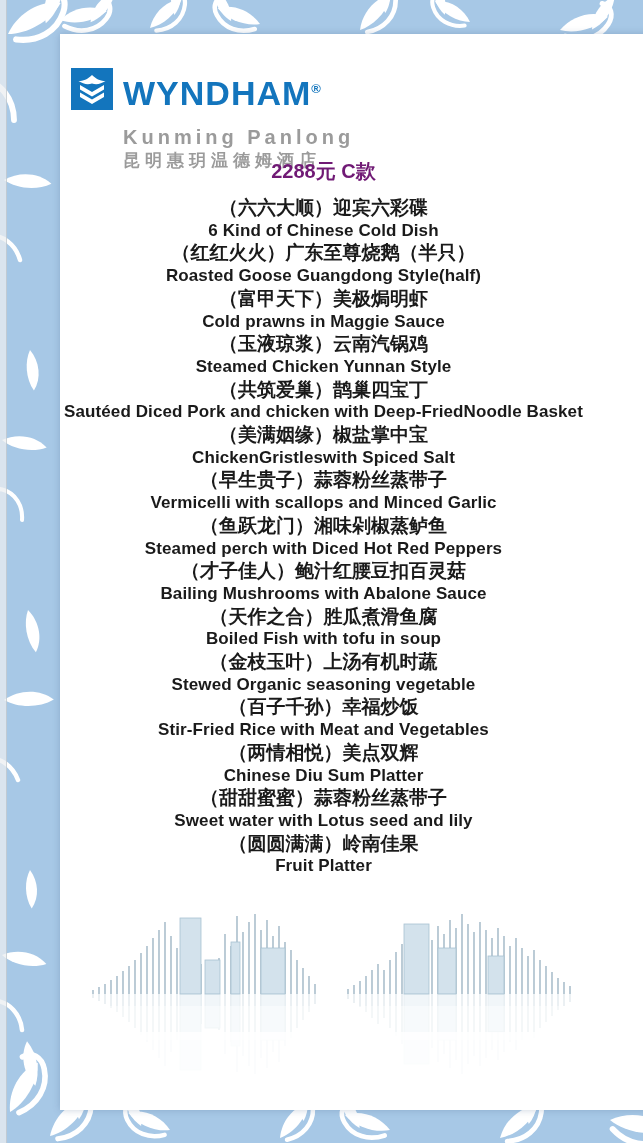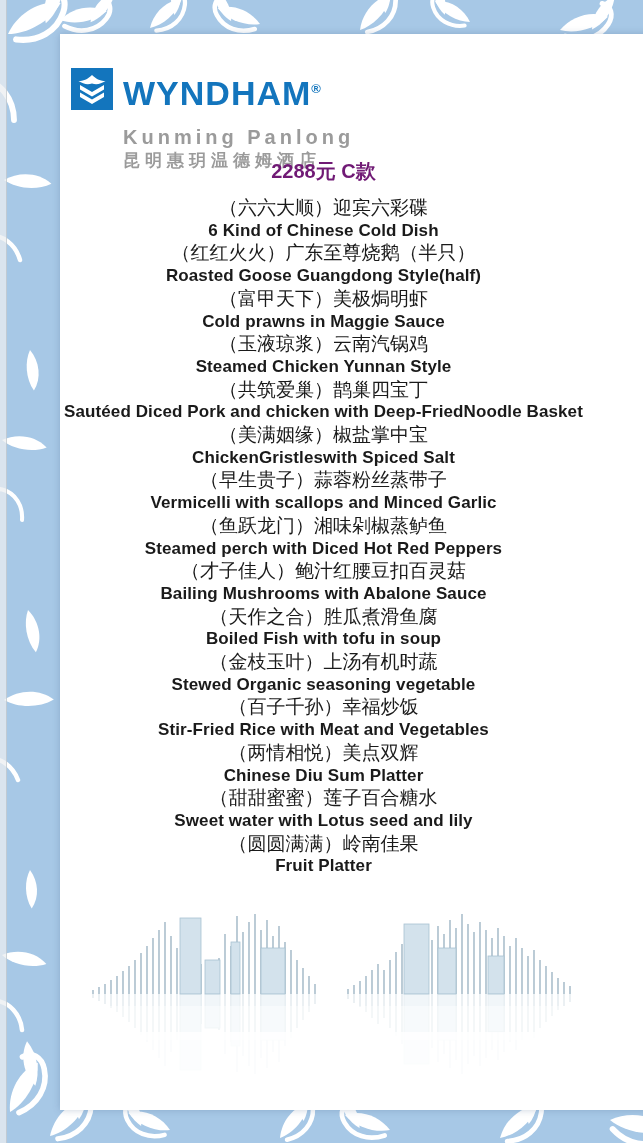--- a/index.html
+++ b/index.html
@@ -18,21 +18,21 @@
   .logo{position:absolute;left:11px;top:34px;display:flex;align-items:flex-start;}
   .logo-mark{width:42px;height:42px;flex:0 0 42px;}
   .logo-text{margin-left:10px;}
   .wyndham{font-size:34px;font-weight:bold;color:#1375BD;letter-spacing:1px;line-height:42px;}
   .wyndham sup{font-size:13px;font-weight:bold;vertical-align:super;}
   .prop-en{font-size:20px;font-weight:bold;color:#9B9B9B;letter-spacing:4px;margin-top:12px;}
   .prop-cn{font-size:17px;font-weight:bold;color:#9B9B9B;letter-spacing:5px;}
   .price{position:absolute;top:124px;left:0;width:527px;text-align:center;
     font-size:20px;font-weight:bold;color:#701a75;}
   .menu-list{position:absolute;top:163px;left:0;width:527px;text-align:center;color:#1A1A1A;}
-  .menu-list .cn{font-size:19px;line-height:22.7px;font-weight:normal;}
+  .menu-list .cn{font-size:19px;line-height:22.7px;font-weight:bold;}
   .menu-list .en{font-size:17px;line-height:22.7px;font-weight:bold;letter-spacing:0.1px;}
   .skyline{position:absolute;left:18px;top:872px;width:510px;height:180px;}
 </style>
 </head>
 <body>
 
 <svg class="border-svg" viewBox="0 0 643 1143" xmlns="http://www.w3.org/2000/svg">
   <rect x="0" y="0" width="643" height="1143" fill="#A7C8E6"></rect>
   <defs>
     <path id="lf" d="M0 0 C7 -15 23 -25 39 -23 C31 -9 14 0 0 0 Z"></path>
@@ -135,21 +135,21 @@
       <div class="cn">（才子佳人）鲍汁红腰豆扣百灵菇</div>
       <div class="en">Bailing Mushrooms with Abalone Sauce</div>
       <div class="cn">（天作之合）胜瓜煮滑鱼腐</div>
       <div class="en">Boiled Fish with tofu in soup</div>
       <div class="cn">（金枝玉叶）上汤有机时蔬</div>
       <div class="en">Stewed Organic seasoning vegetable</div>
       <div class="cn">（百子千孙）幸福炒饭</div>
       <div class="en">Stir-Fried Rice with Meat and Vegetables</div>
       <div class="cn">（两情相悦）美点双辉</div>
       <div class="en">Chinese Diu Sum Platter</div>
-      <div class="cn">（甜甜蜜蜜）莲子百合糖水</div>
+      <div class="cn">（甜甜蜜蜜）蒜蓉粉丝蒸带子</div>
       <div class="en">Sweet water with Lotus seed and lily</div>
       <div class="cn">（圆圆满满）岭南佳果</div>
       <div class="en">Fruit Platter</div>
     </div>
 
   <svg class="skyline" viewBox="0 0 510 180" xmlns="http://www.w3.org/2000/svg">
     <g id="skyL">
         <line x1="15" x2="15" y1="88" y2="84" stroke="#8AA6B8" stroke-width="1.15"></line>
         <line x1="21" x2="21" y1="88" y2="81" stroke="#8AA6B8" stroke-width="1.15"></line>
         <line x1="27" x2="27" y1="88" y2="78" stroke="#8AA6B8" stroke-width="1.15"></line>

